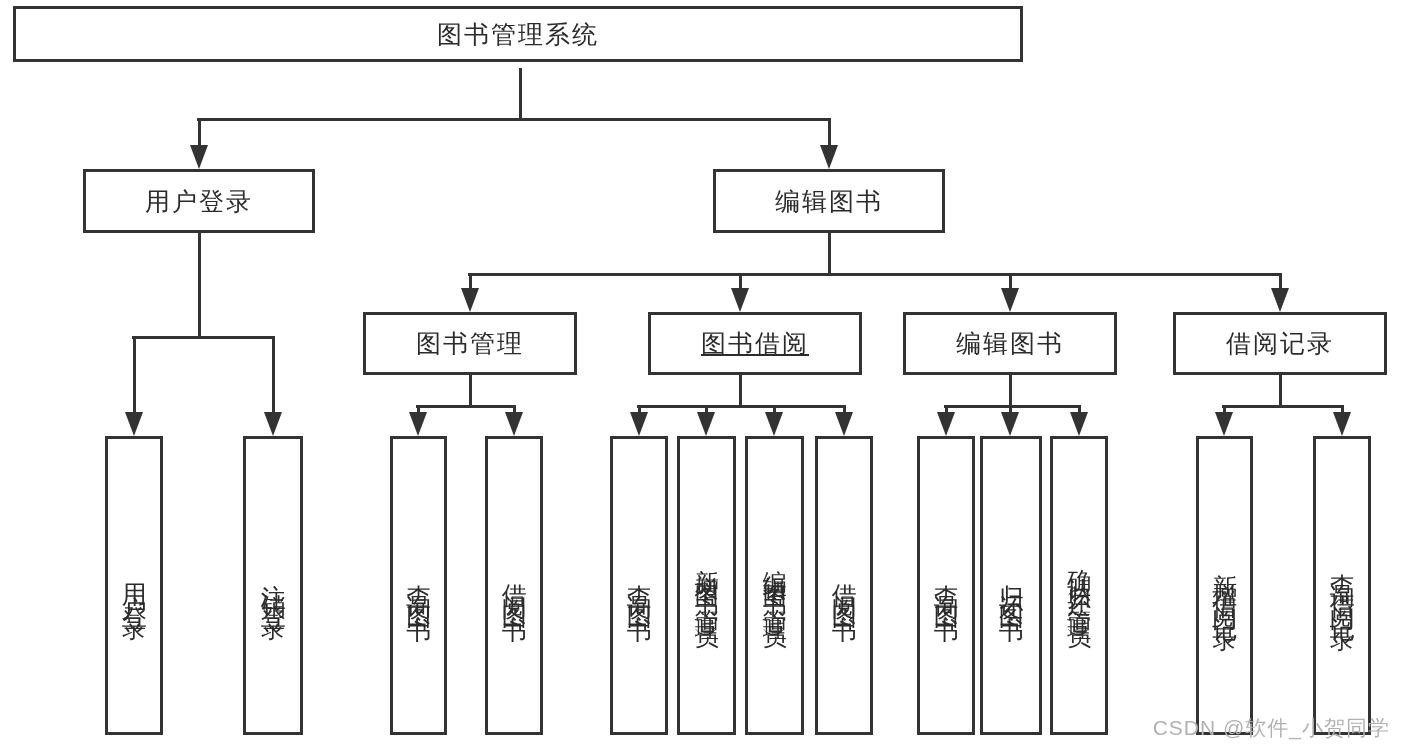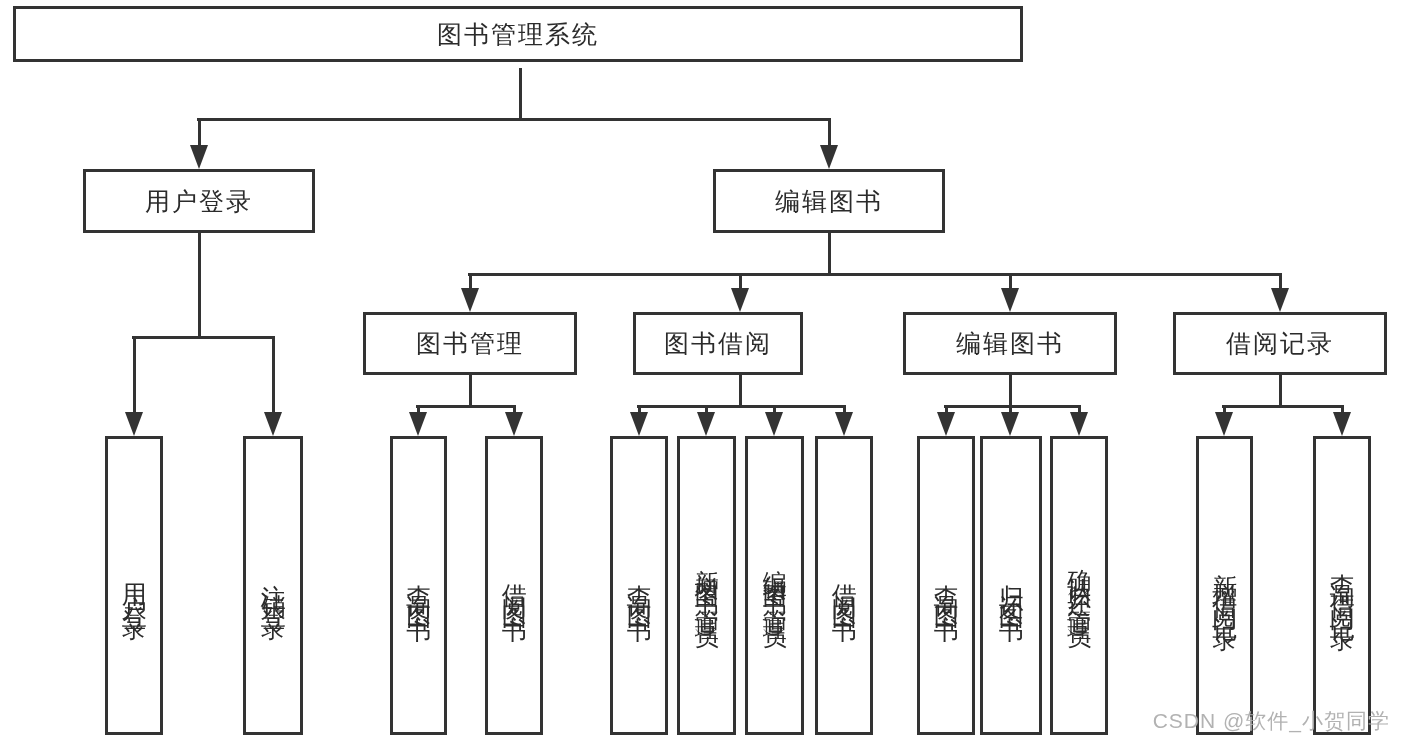--- a/index.html
+++ b/index.html
@@ -21,21 +21,21 @@
     font-size:25px;letter-spacing:11px;line-height:1.1;
   }
   .tight .vtext{font-size:24px;letter-spacing:8px;}
   .hline{position:absolute;height:3px;background:#333;z-index:0;}
   .vline{position:absolute;width:3px;background:#333;z-index:0;}
   .arrow{
     position:absolute;width:0;height:0;z-index:0;
     border-left:9px solid transparent;border-right:9px solid transparent;border-top:24px solid #333;
   }
   .watermark{
-    position:absolute;right:15px;bottom:12px;font-size:21px;color:#b2b2b2;
+    position:absolute;right:15px;bottom:5px;font-size:21px;color:#b2b2b2;
     z-index:5;letter-spacing:1px;white-space:nowrap;margin-left:48px;
   }
 </style>
 </head>
 <body>
 
 <div class="canvas">
 
   <div class="vline" style="left:519px;top:68px;height:53px;"></div>
   <div class="hline" style="left:197px;top:118px;width:634px;"></div>
@@ -97,21 +97,21 @@
   <div class="arrow" style="left:1333px;top:412px;"></div>
 
   <div class="hbox" style="left:13px;top:6px;width:1010px;height:56px;">图书管理系统</div>
 
   <div class="hbox" style="left:83px;top:169px;width:232px;height:64px;">用户登录</div>
 
   <div class="hbox" style="left:713px;top:169px;width:232px;height:64px;">编辑图书</div>
 
   <div class="hbox" style="left:363px;top:312px;width:214px;height:63px;">图书管理</div>
 
-  <div class="hbox" style="left:633px;top:312px;width:170px;height:63px;">图书借阅</div>
+  <div class="hbox" style="left:648px;top:312px;width:214px;height:63px;text-decoration:underline;">图书借阅</div>
 
   <div class="hbox" style="left:903px;top:312px;width:214px;height:63px;">编辑图书</div>
 
   <div class="hbox" style="left:1173px;top:312px;width:214px;height:63px;">借阅记录</div>
 
   <div class="vbox" style="left:105px;top:436px;width:58px;height:299px;">
     <span class="vtext">用户登录</span>
   </div>
 
   <div class="vbox" style="left:243px;top:436px;width:60px;height:299px;">

